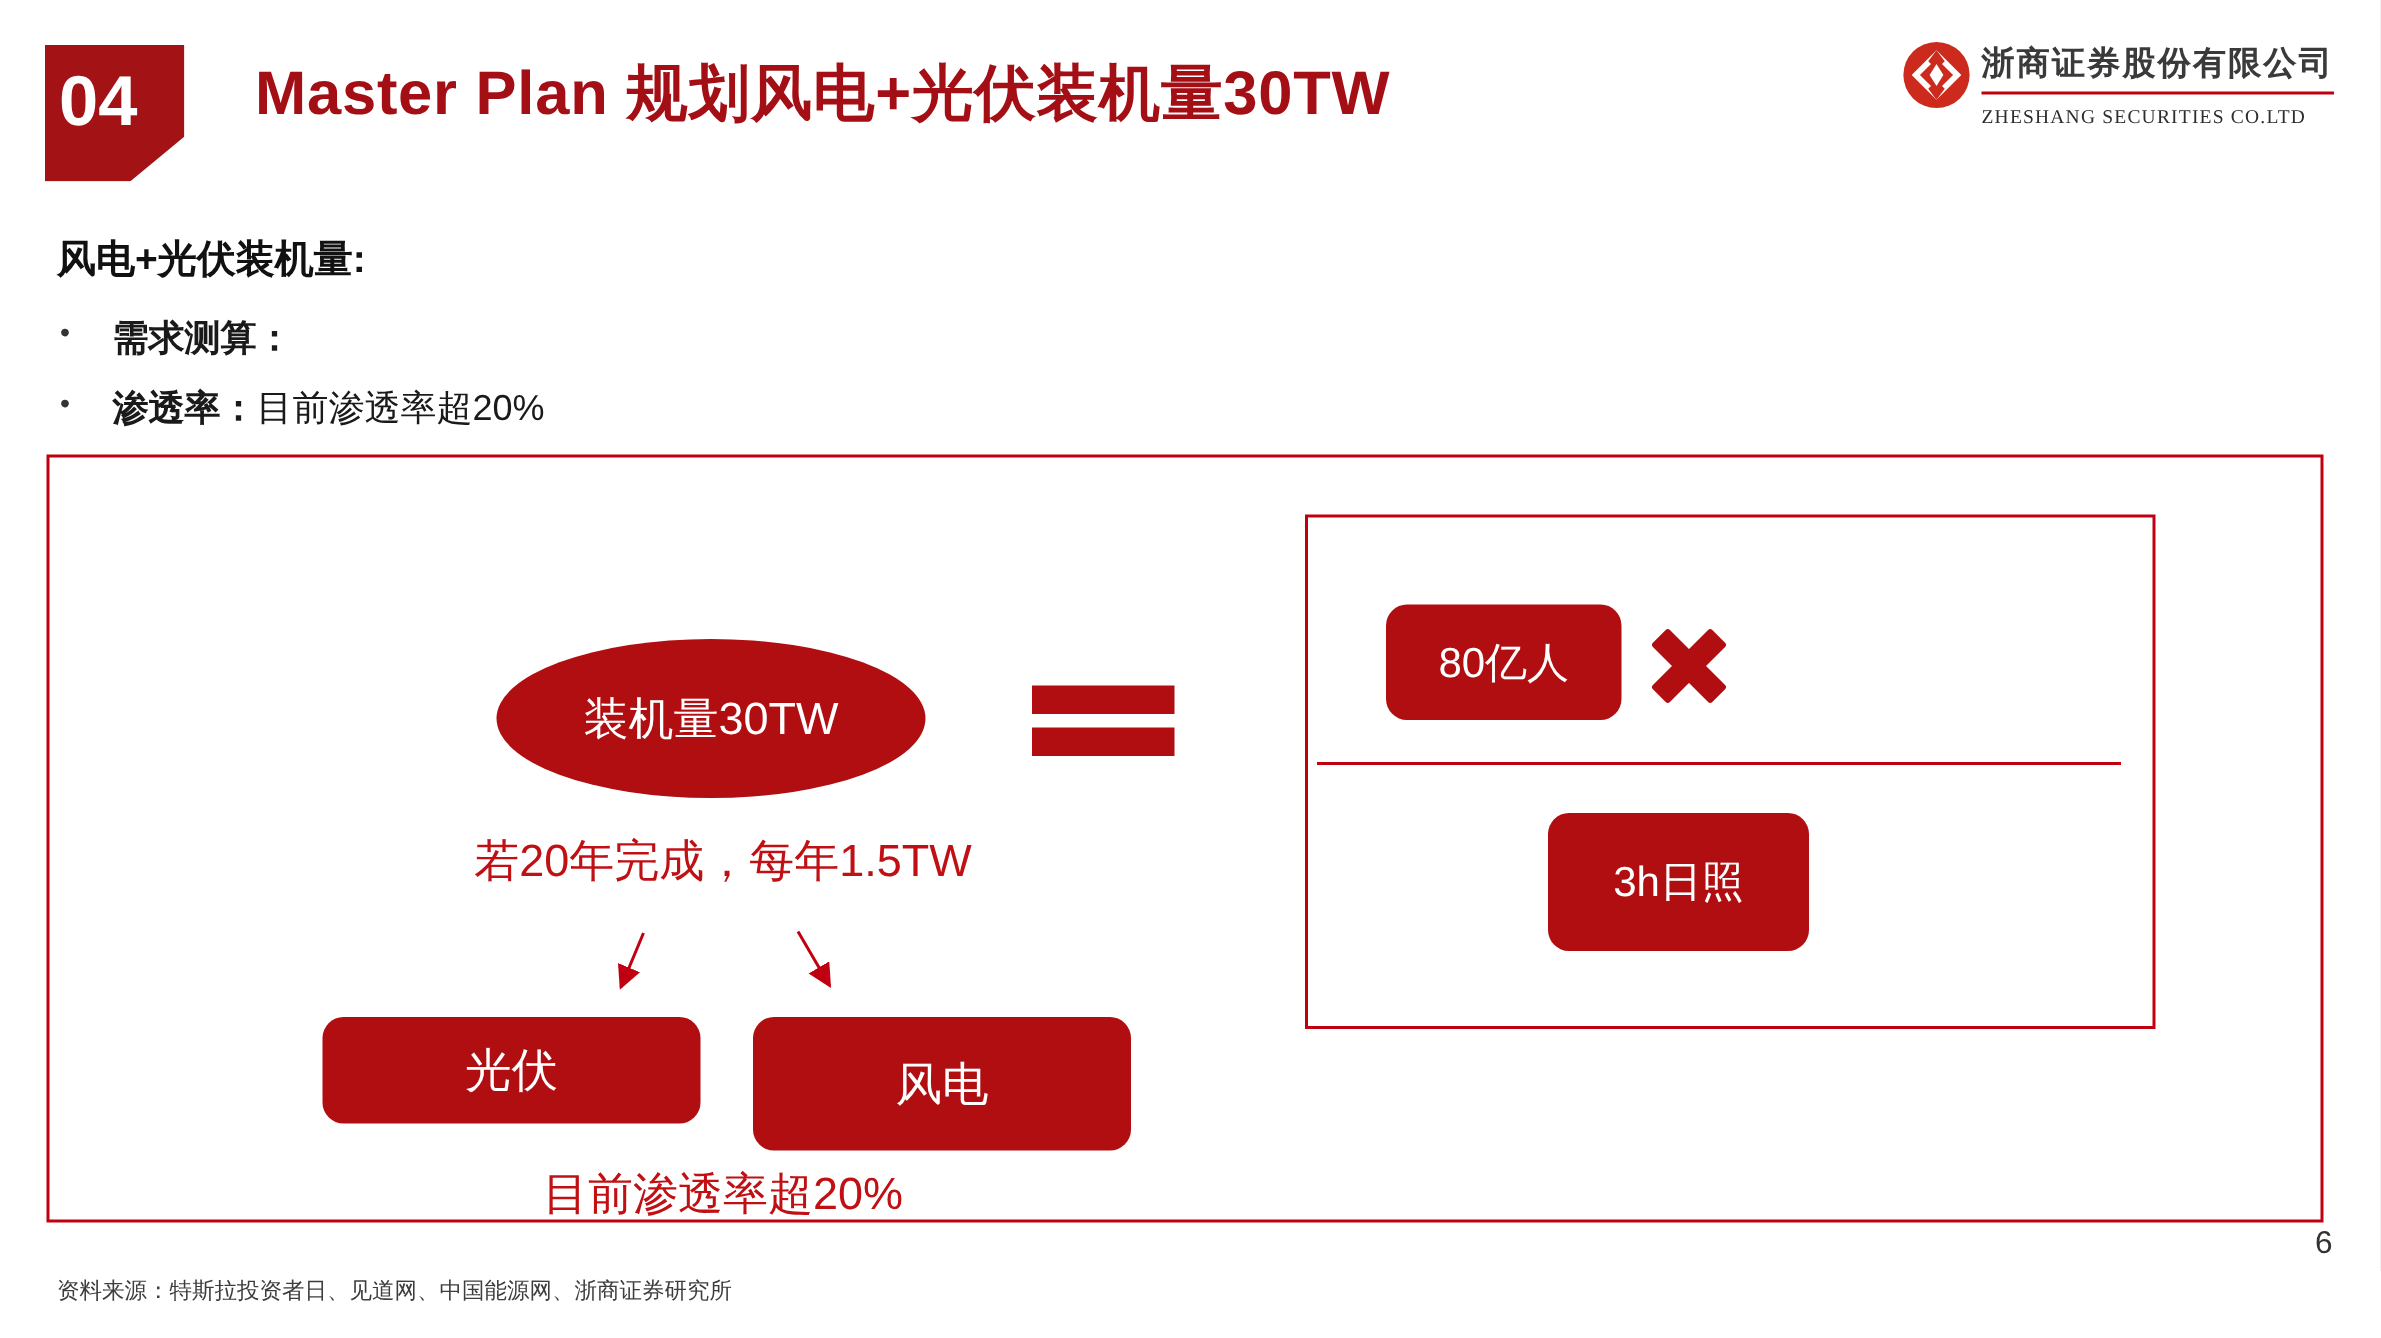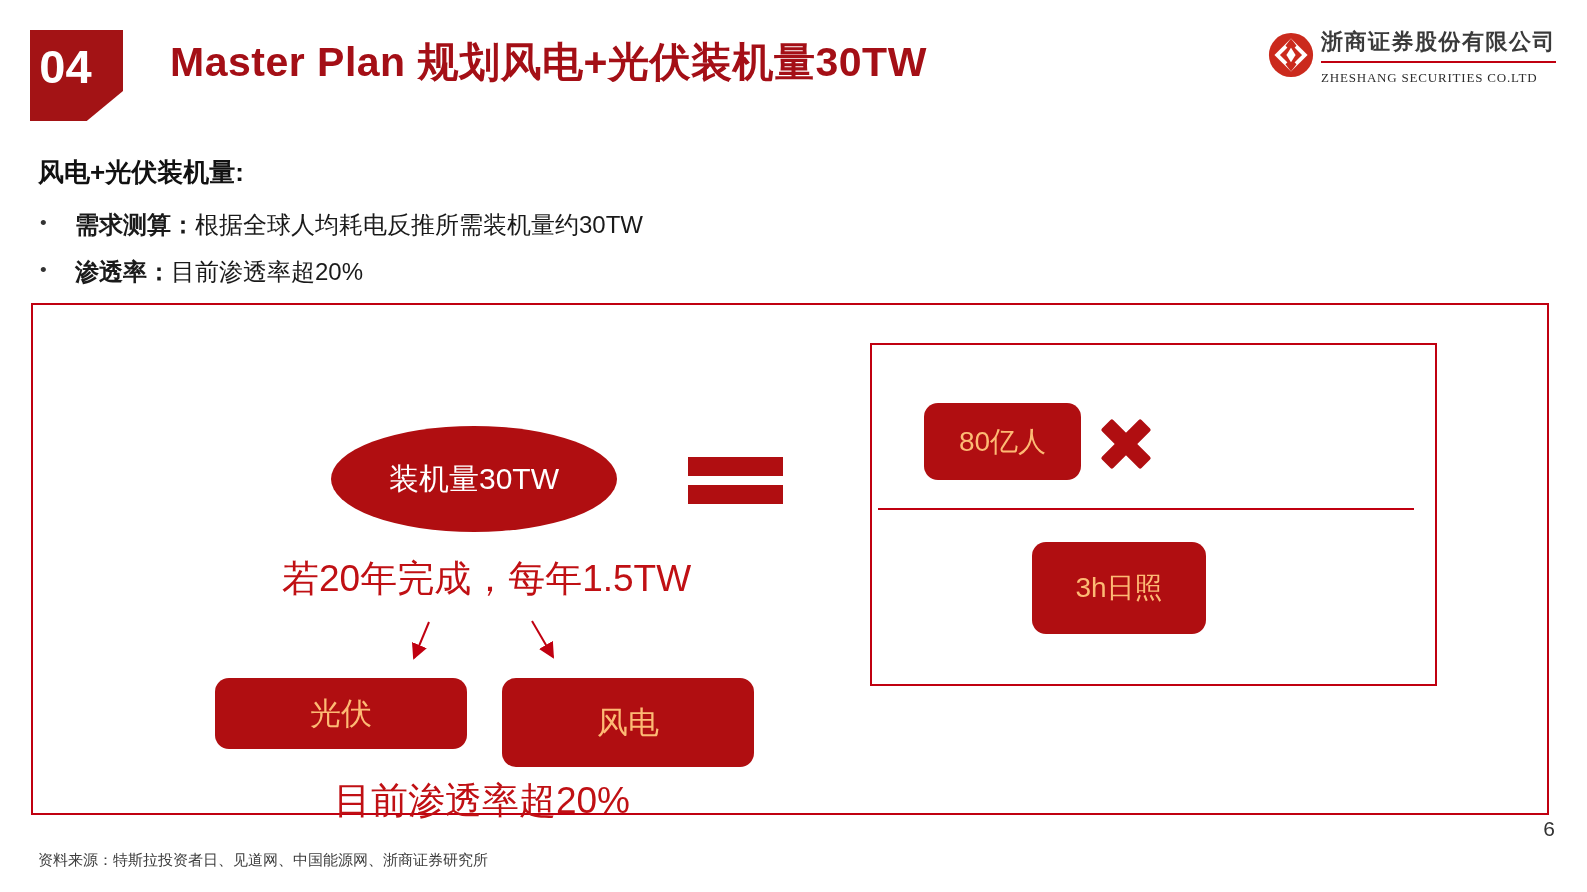--- a/index.html
+++ b/index.html
@@ -15,21 +15,21 @@
     clip-path:polygon(0 0,100% 0,100% 67%,61% 100%,0 100%);
     display:flex; align-items:center; justify-content:center;
     box-sizing:border-box; padding:0 22px 18px 0;
     font-size:47px; font-weight:bold;
   }
   .title {
     position:absolute; left:170px; top:40px;
     font-size:41px; font-weight:bold; color:#A40F16;
     letter-spacing:0.5px; white-space:nowrap; line-height:1.1;
   }
-  .logo { position:absolute; left:1268px; top:27px; display:flex; align-items:center; gap:7px; }
+  .logo { position:absolute; left:1268px; top:27px; display:flex; align-items:flex-start; gap:7px; }
   .logo-text { display:flex; flex-direction:column; }
   .logo-cn {
     font-family:"Liberation Serif", serif; font-weight:bold; font-size:22px;
     color:#3a3a3a; letter-spacing:1.5px; white-space:nowrap;
     padding-bottom:4px; border-bottom:2px solid #C00010;
   }
   .logo-en {
     font-family:"Liberation Serif", serif; font-size:13px; color:#2d2d2d;
     letter-spacing:0.8px; margin-top:7px; white-space:nowrap;
   }
@@ -39,30 +39,30 @@
   .bullet-1 { top:209px; }
   .bullet-2 { top:256px; }
   .bullet .dot { width:35px; font-size:19px; padding-top:3px; color:#333; }
   .b-label { font-weight:bold; }
   
   .main-box {
     position:absolute; left:31px; top:303px; width:1518px; height:512px;
     border:2px solid #C00010; box-sizing:border-box;
   }
   .rbox {
-    position:absolute; background:#B00E11; color:#fdba74; border-radius:14px;
+    position:absolute; background:#B00E11; color:#ffffff; border-radius:14px;
     display:flex; align-items:center; justify-content:center; white-space:nowrap;
   }
   .ellipse {
     position:absolute; left:298px; top:121px; width:286px; height:106px;
     background:#B00E11; border-radius:50%; color:#fff;
     display:flex; align-items:center; justify-content:center;
     font-size:30px; white-space:nowrap;
   }
-  .red-note { position:absolute; color:#C01014; font-size:37px; text-align:center; width:400px; white-space:nowrap; }
+  .red-note { position:absolute; color:#C01014; font-size:30px; text-align:center; width:400px; white-space:nowrap; }
   .note-annual { left:249px; top:249px; }
   .note-penetration { left:249px; top:471px; }
   .arrows { position:absolute; left:359px; top:307px; }
   .box-solar { left:182px; top:373px; width:252px; height:71px; font-size:31px; }
   .box-wind  { left:469px; top:373px; width:252px; height:89px; font-size:31px; }
   .equals { position:absolute; left:655px; top:152px; }
   .equals .bar { width:95px; height:19px; background:#B00E11; }
   .equals .bar + .bar { margin-top:9px; }
   
   .formula-panel {
@@ -107,21 +107,20 @@
       <span class="logo-cn">浙商证券股份有限公司</span>
       <span class="logo-en">ZHESHANG SECURITIES CO.LTD</span>
     </span>
   </div>
 
   <div class="intro-heading">风电+光伏装机量:</div>
 
   <div class="bullet bullet-1">
     <span class="dot">•</span>
     <span class="b-label">需求测算：</span>
-    <span class="b-text">根据全球人均耗电反推所需装机量约30TW</span>
   </div>
 
   <div class="bullet bullet-2">
     <span class="dot">•</span>
     <span class="b-label">渗透率：</span>
     <span class="b-text">目前渗透率超20%</span>
   </div>
 
   <div class="main-box">
 

